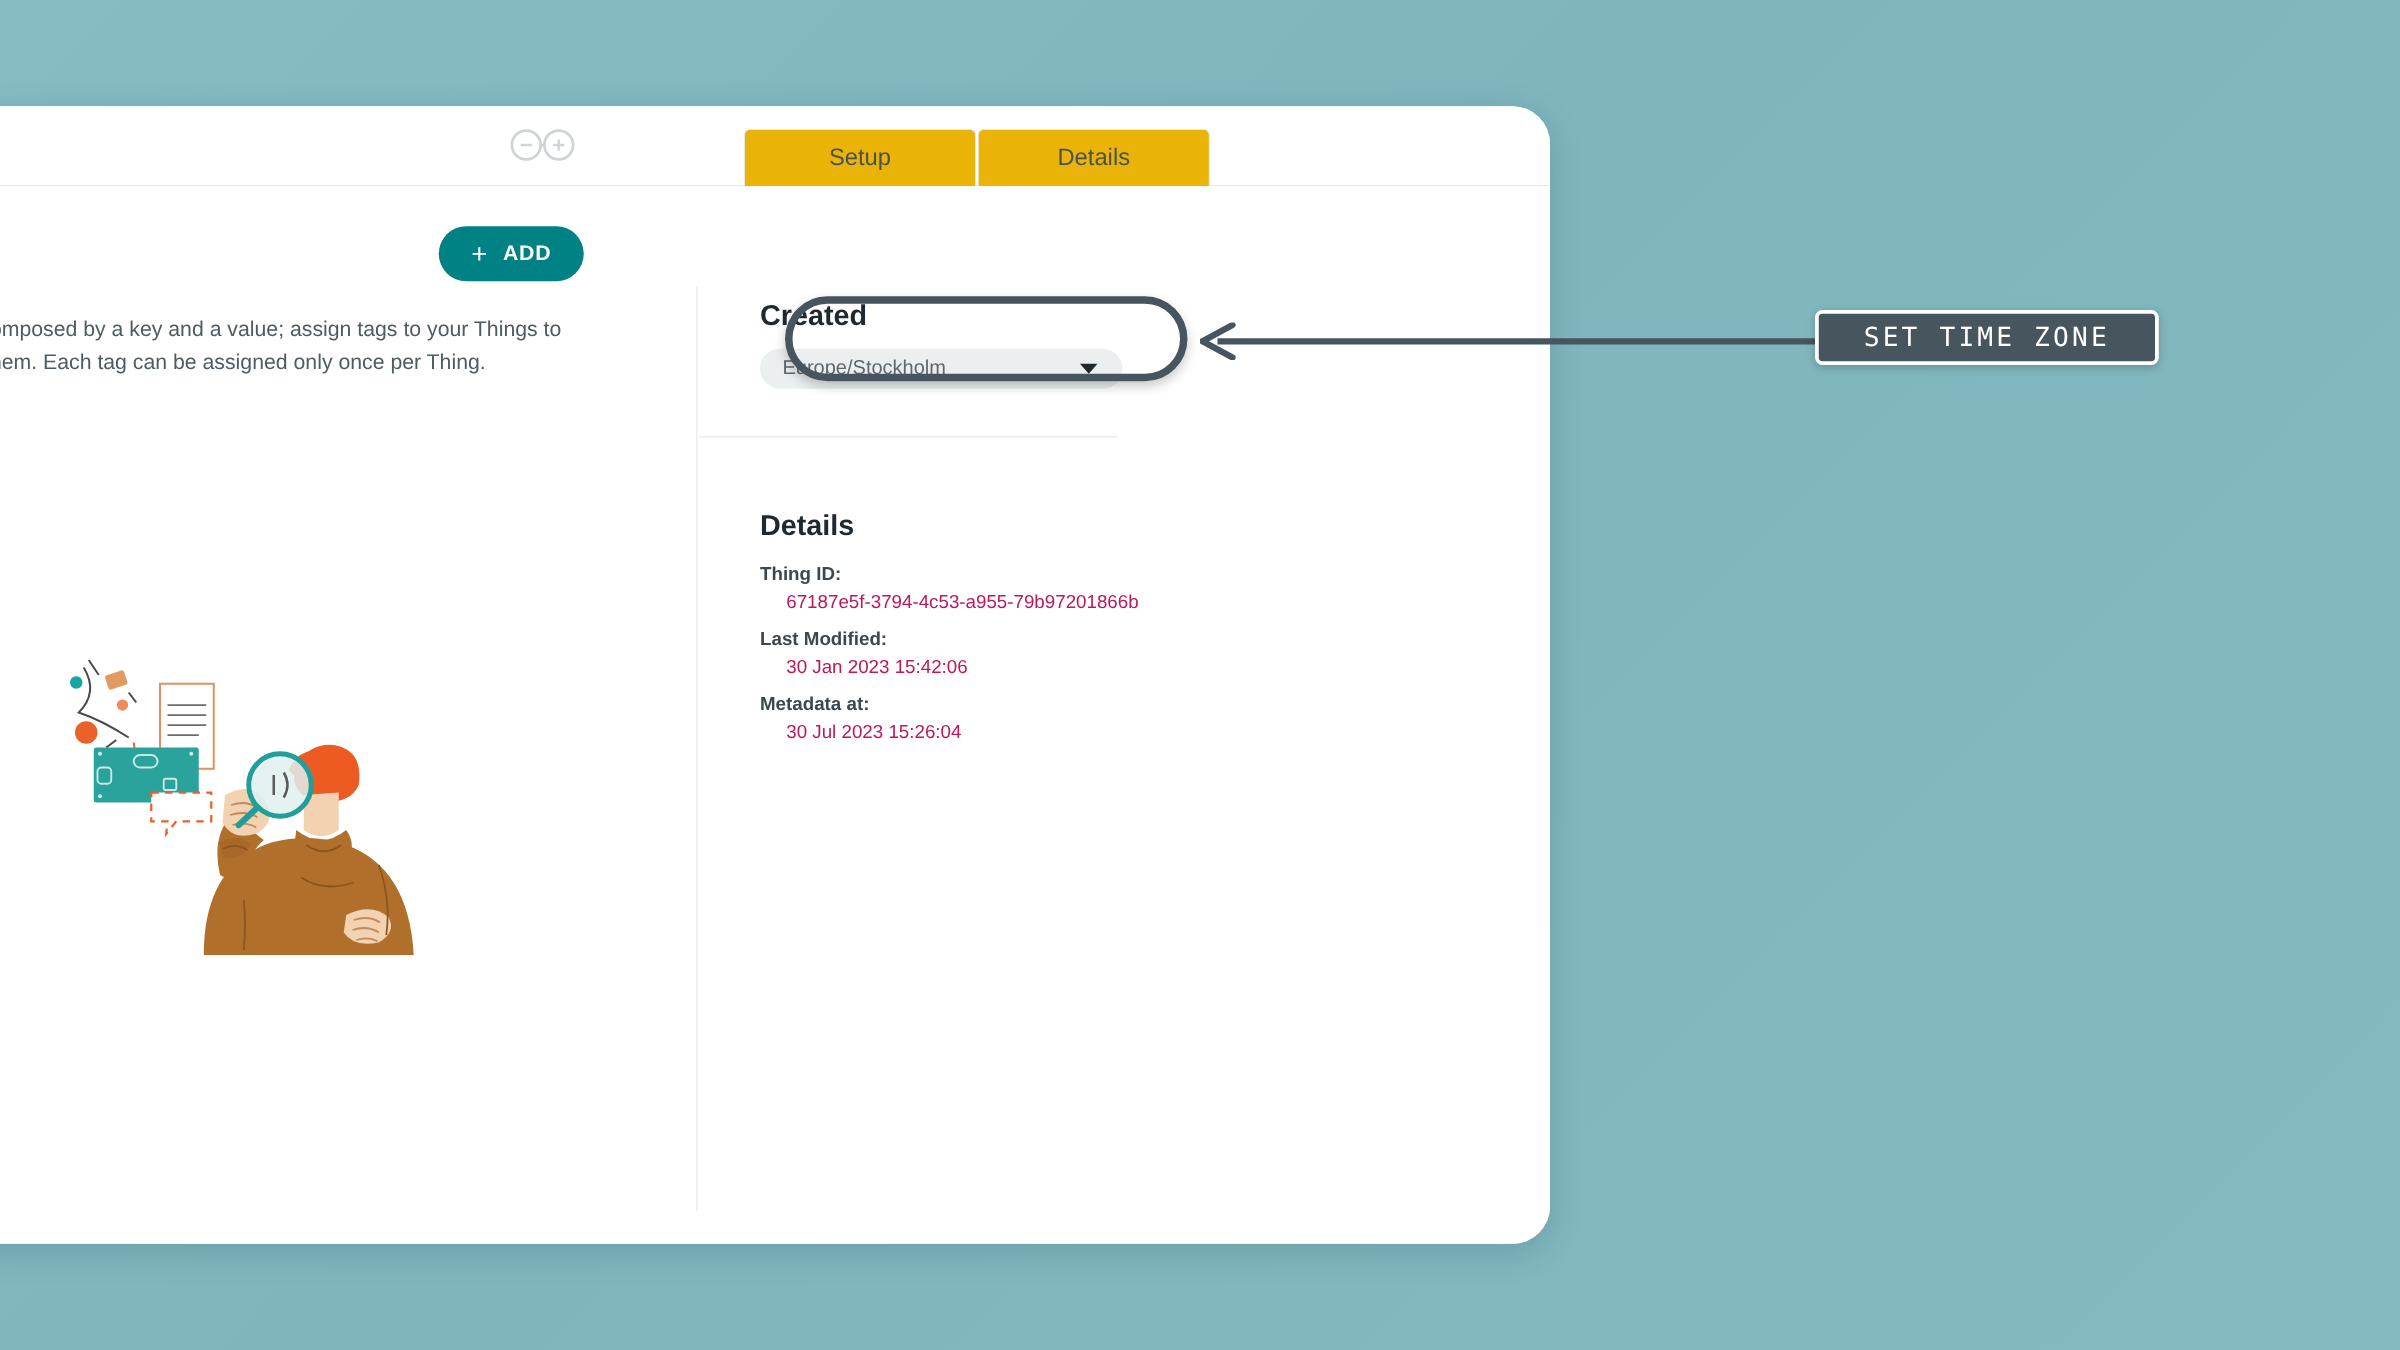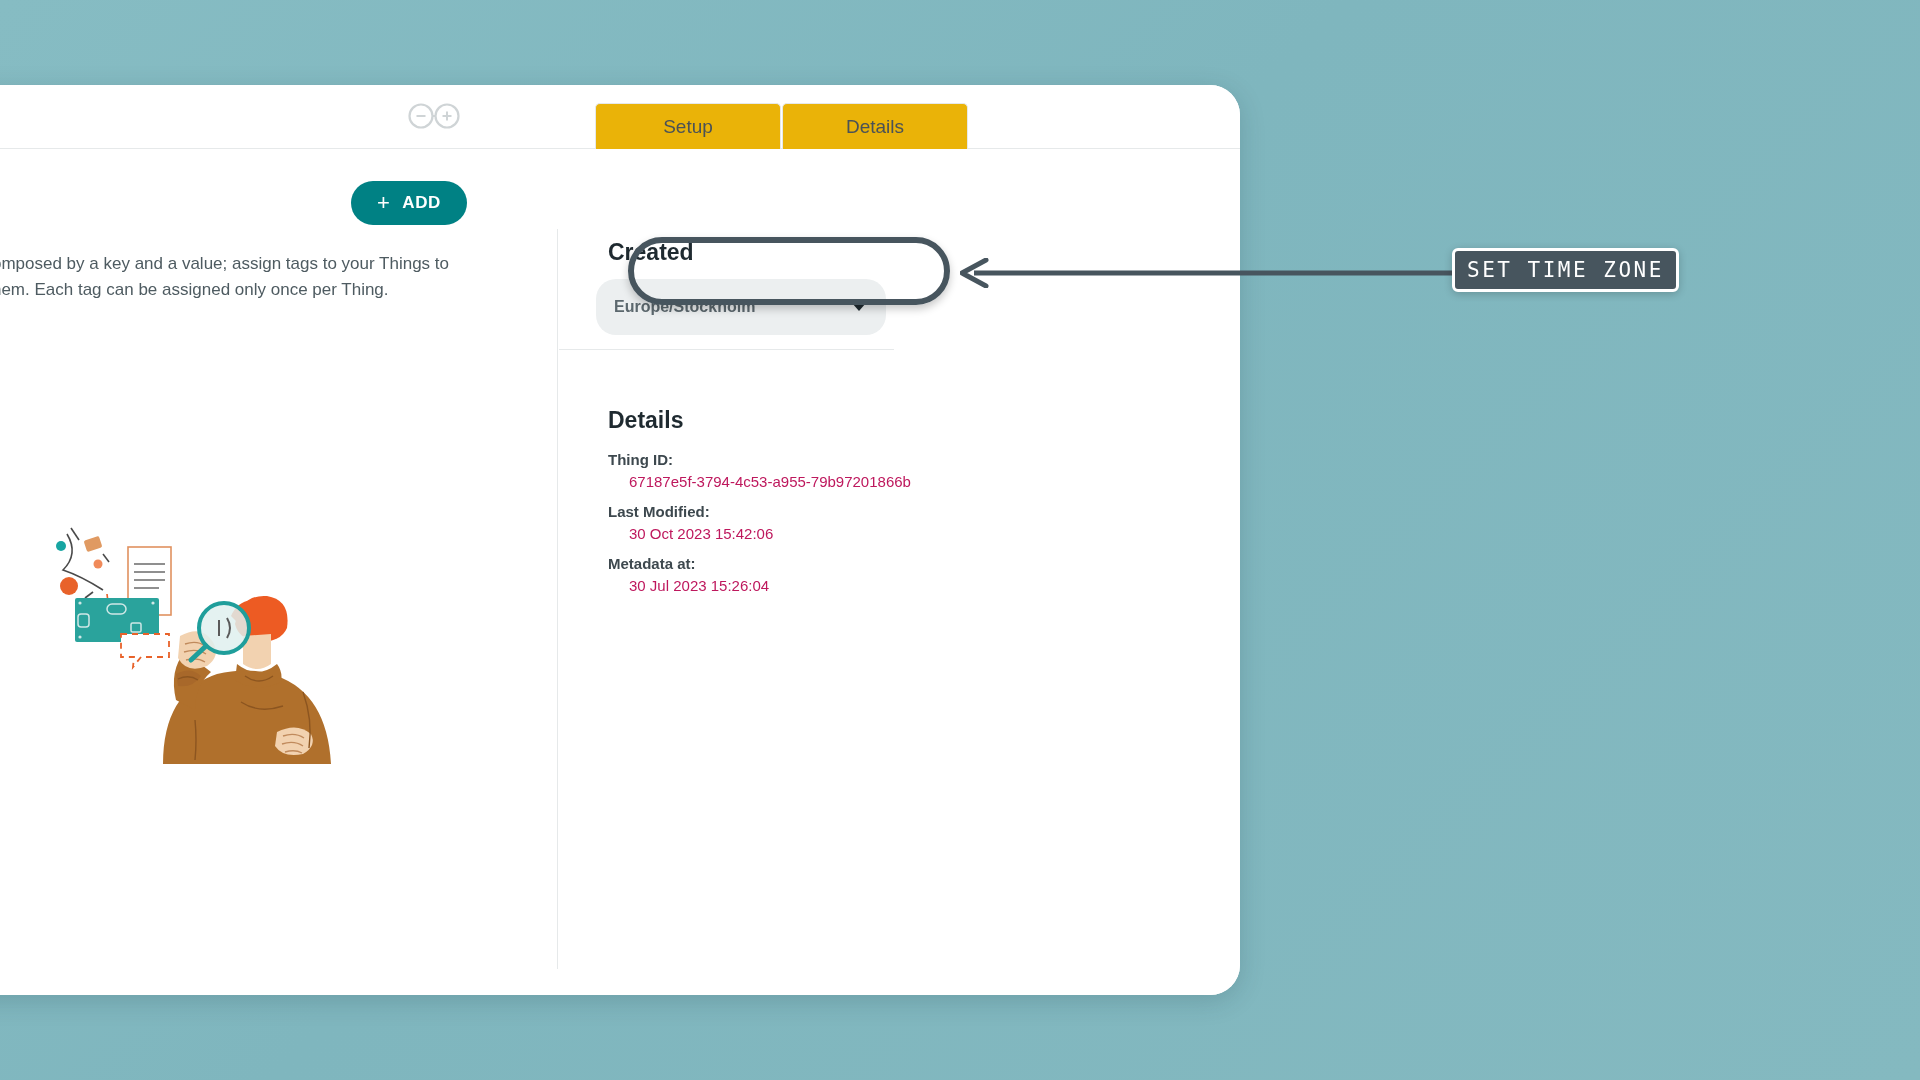--- a/index.html
+++ b/index.html
@@ -105,22 +105,22 @@
     position: absolute; left: 85px; top: 375px;
     width: 310px; height: 240px;
   }
 
   
   #tz-heading {
     position: absolute; left: 50px; top: 90px;
     font-size: 23px; font-weight: bold; color: #1f2a30;
   }
   #tz-select-wrap {
-    position: absolute; left: 38px; top: 130px;
-    width: 290px; height: 56px; font-weight: bold;
+    position: absolute; left: 50px; top: 130px;
+    width: 290px; height: 32px;
   }
   #tz-select {
     width: 100%; height: 100%;
     background: #eceff0;
     border: none; border-radius: 20px;
     display: flex; align-items: center;
     padding: 0 18px;
     font-size: 16px; color: #5c686e;
     cursor: pointer;
     position: relative;
@@ -163,21 +163,21 @@
   #annot-arrow {
     position: absolute;
     left: 960px; top: 258px;
     width: 500px; height: 30px;
     pointer-events: none;
   }
   #annot-label {
     position: absolute;
     left: 1452px; top: 248px;
     height: 44px;
-    padding: 0 12px;
+    padding: 0 36px;
     display: flex; align-items: center;
     background: #47555e;
     border: 3px solid #ffffff;
     border-radius: 6px;
     color: #ffffff;
     font-family: "DejaVu Sans Mono", monospace;
     font-size: 21px;
     letter-spacing: 2.5px;
     white-space: nowrap;
     box-shadow: 0 2px 8px rgba(0,0,0,.2);
@@ -296,21 +296,21 @@
 
       <h2 id="details-heading">Details</h2>
 
       <div class="detail-block" style="top:302px">
         <div class="detail-label">Thing ID:</div>
         <div class="detail-value">67187e5f-3794-4c53-a955-79b97201866b</div>
       </div>
 
       <div class="detail-block" style="top:354px">
         <div class="detail-label">Last Modified:</div>
-        <div class="detail-value">30 Oct 2023 15:42:06</div>
+        <div class="detail-value">30 Jan 2023 15:42:06</div>
       </div>
 
       <div class="detail-block" style="top:406px">
         <div class="detail-label">Metadata at:</div>
         <div class="detail-value">30 Jul 2023 15:26:04</div>
       </div>
 
     </div>
   </div>
 </div>

